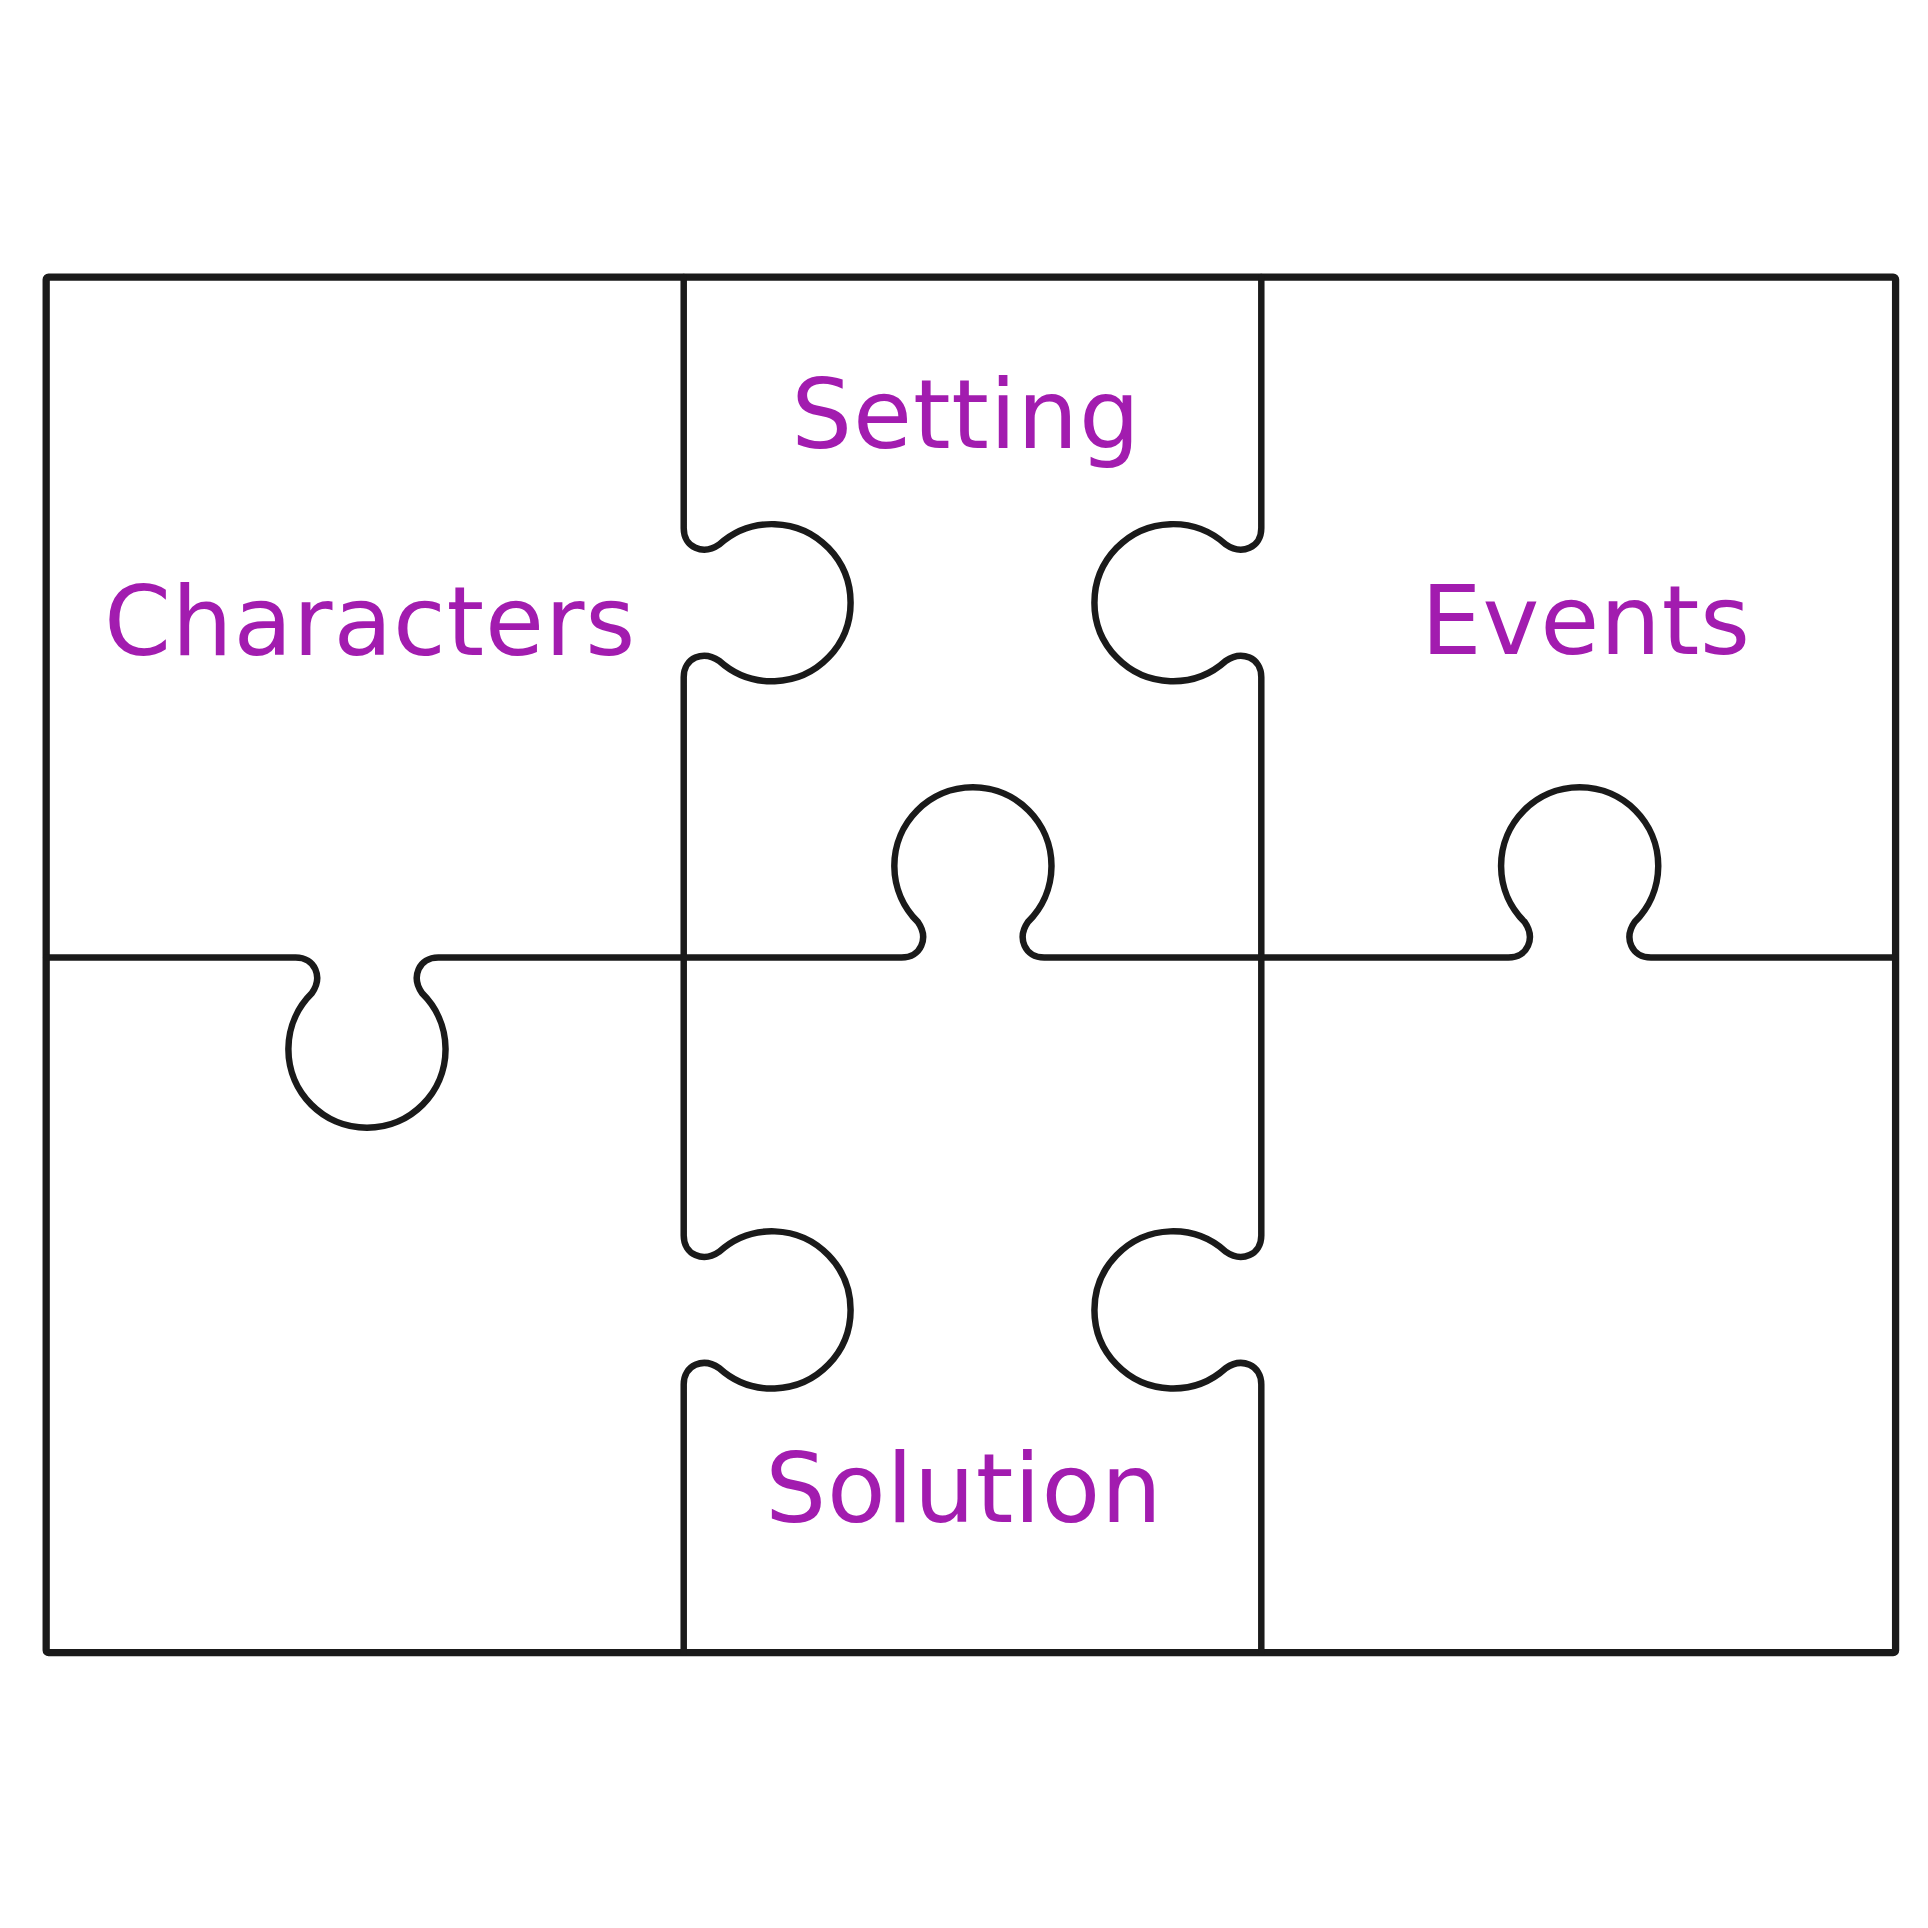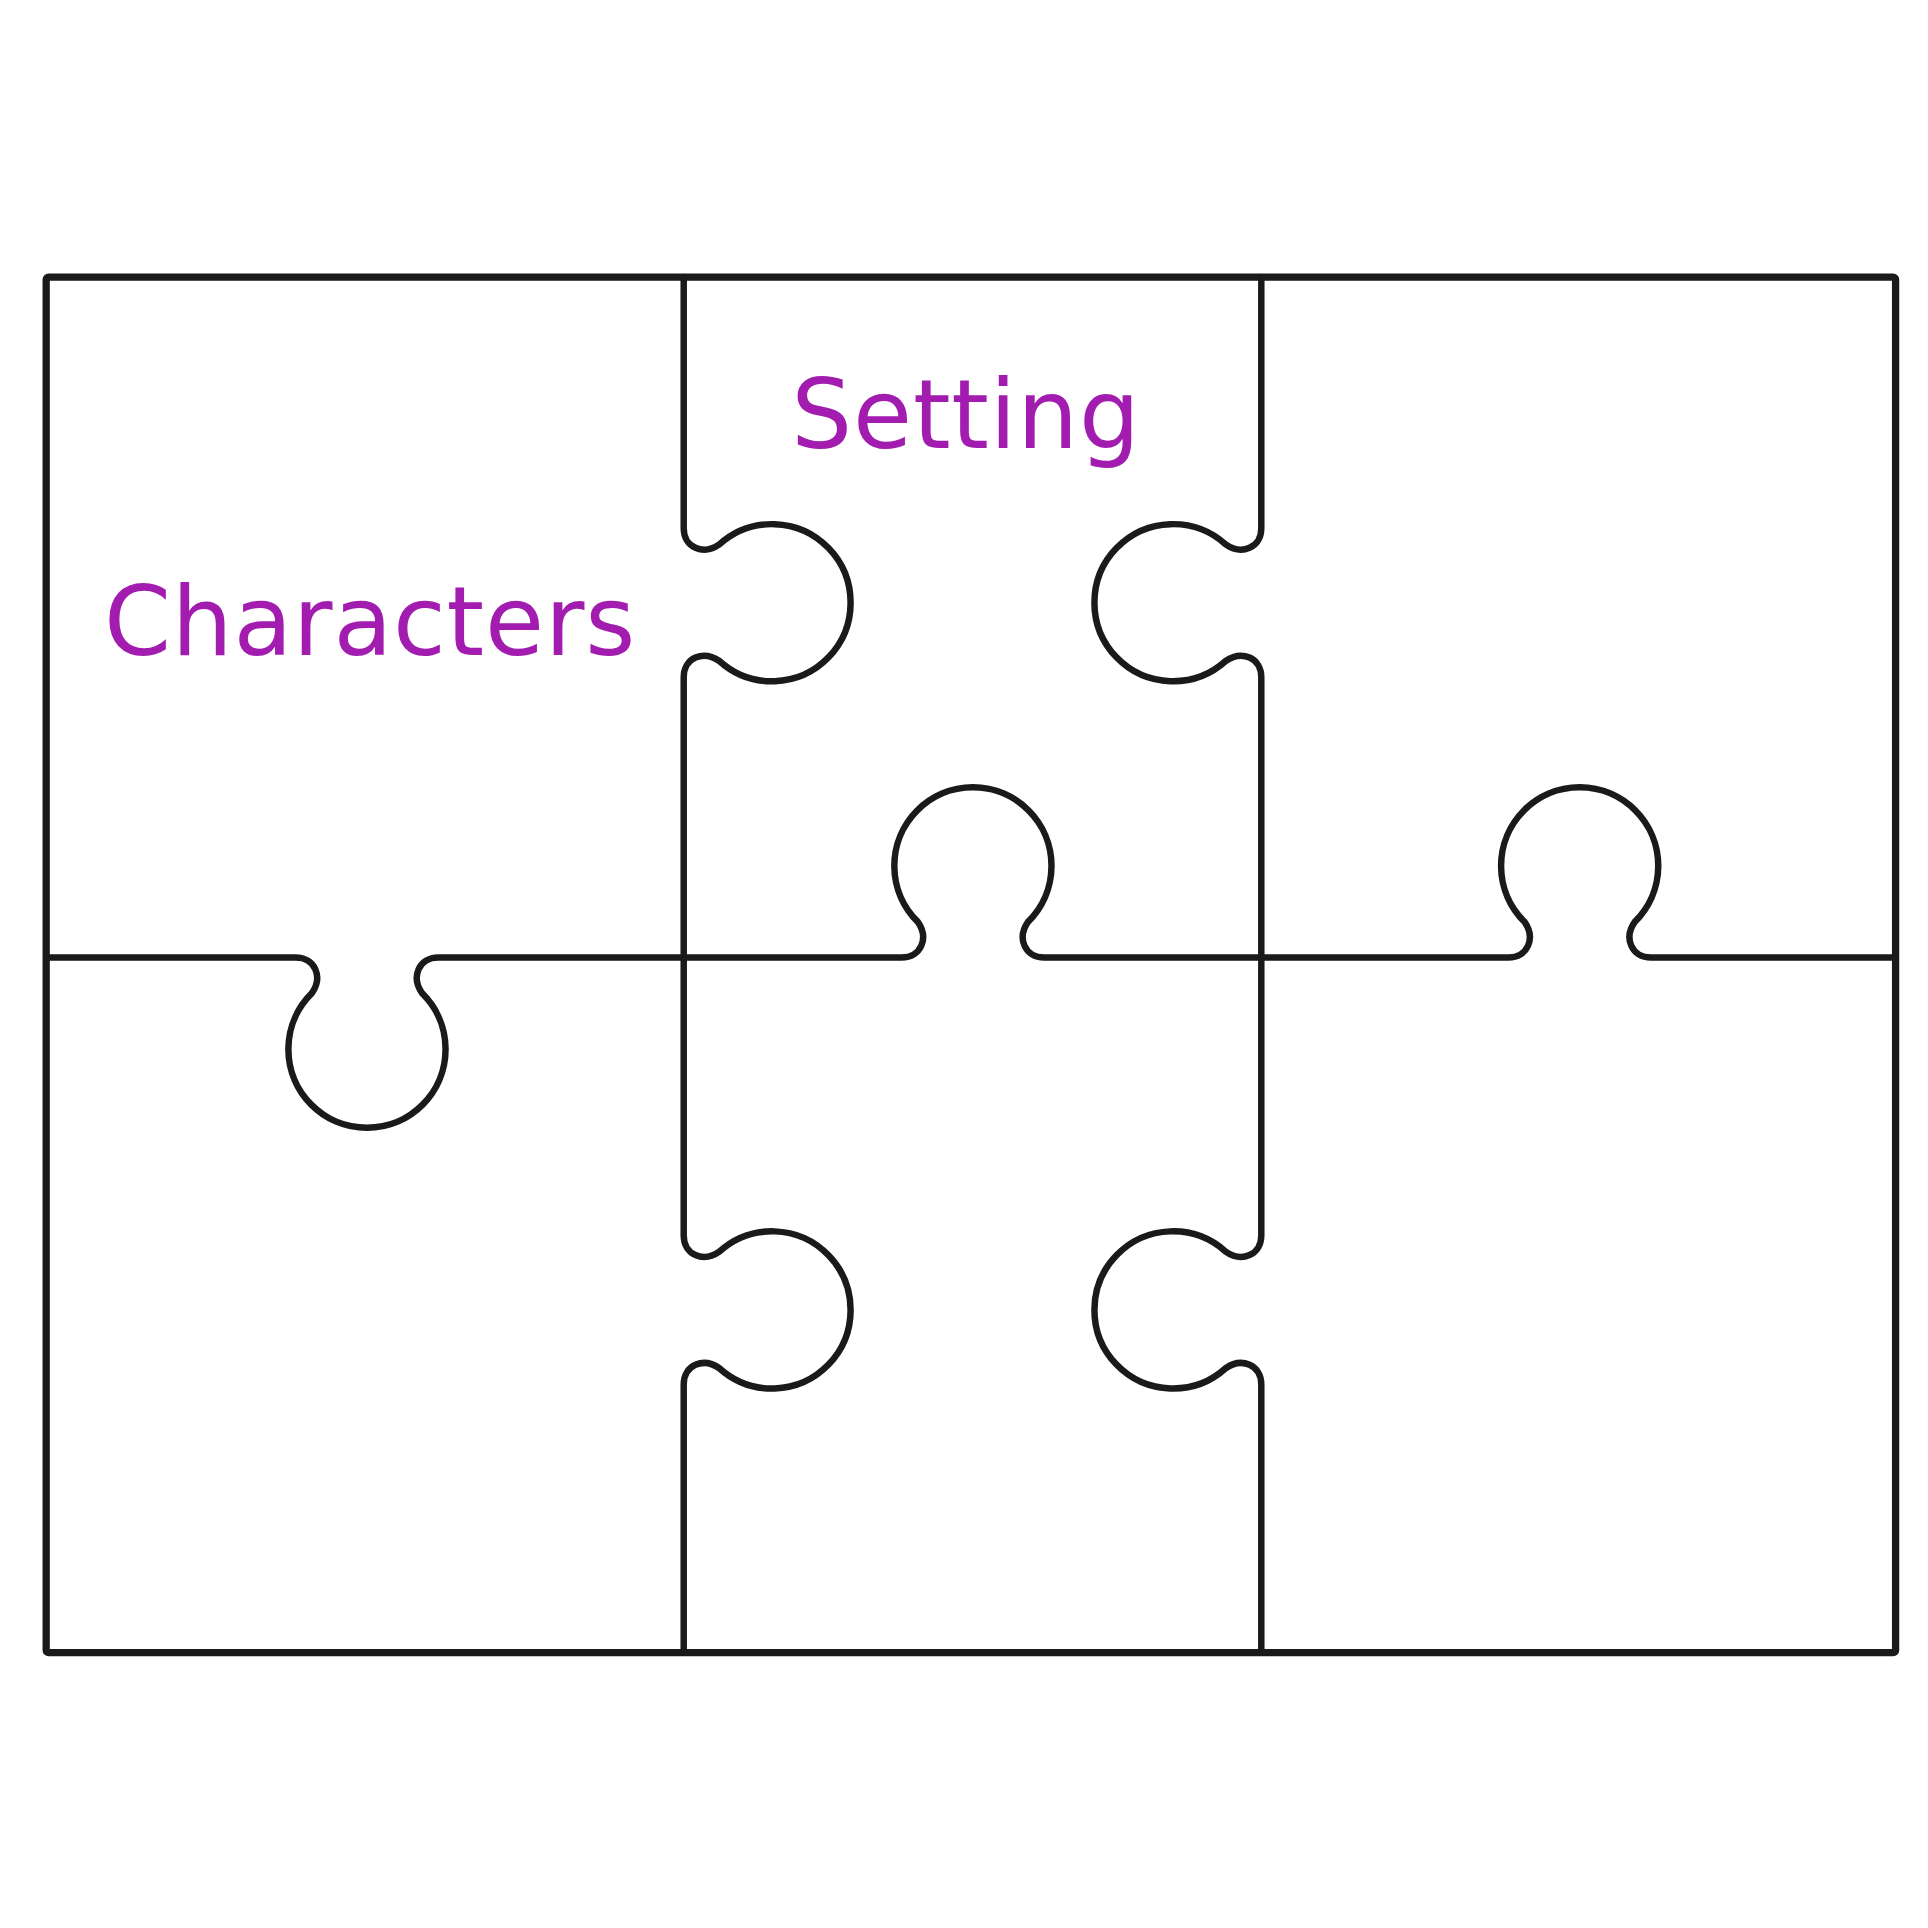--- a/index.html
+++ b/index.html
@@ -59,14 +59,16 @@
            L1862 1182
            C1886 1182 1896 1158 1882 1138
            A97 97 0 1 1 2018 1138
            C2004 1158 2014 1182 2038 1182
            L2340 1182"></path>
     </g>
   </svg>
 
   <div class="piece-label" style="left:370px; top:574px;">Characters</div>
   <div class="piece-label" style="left:966px; top:367px;">Setting</div>
+  <div class="piece-label" style="left:1586px; top:573px;">Events</div>
+  <div class="piece-label" style="left:964px; top:1441px;">Solution</div>
 </div>
 
 
 </body></html>

